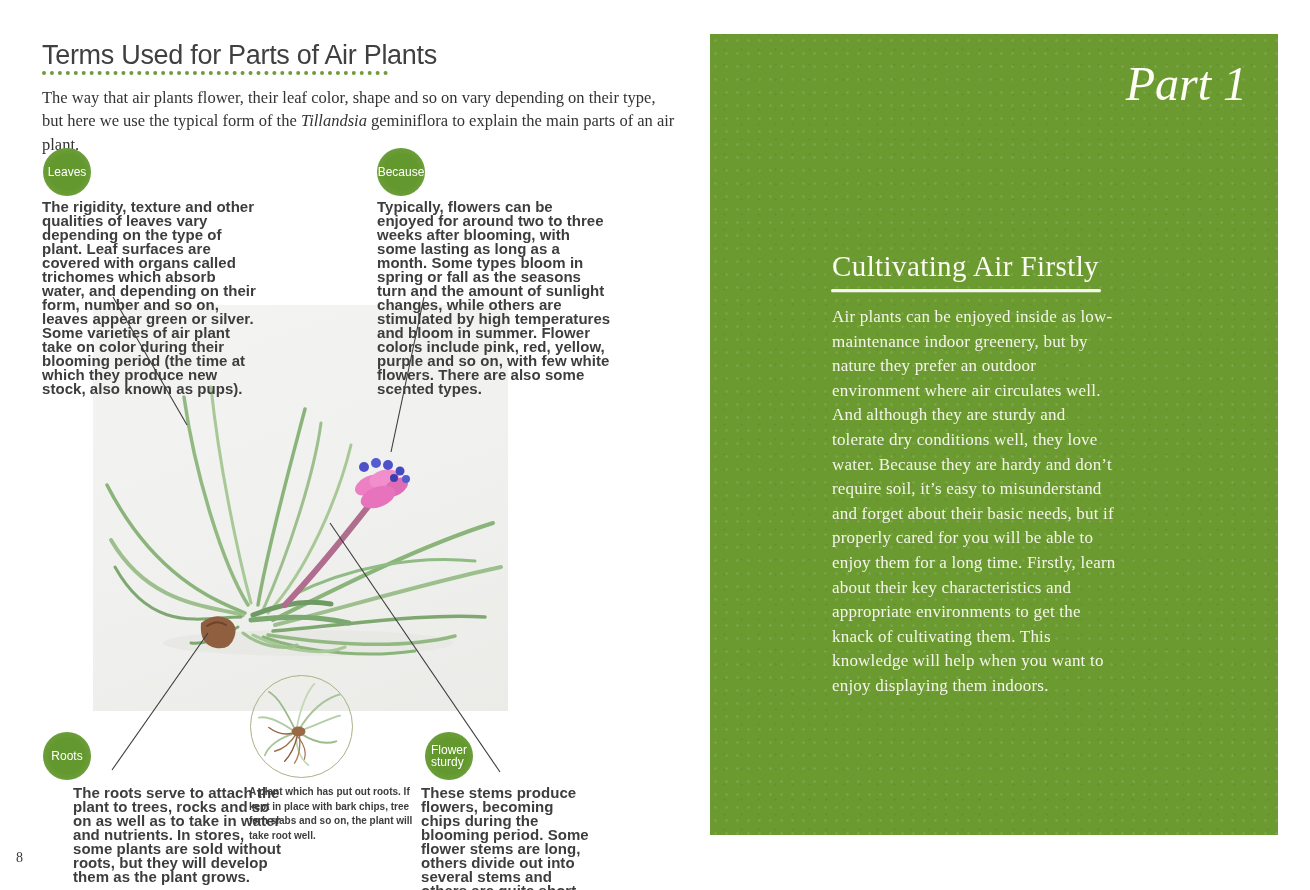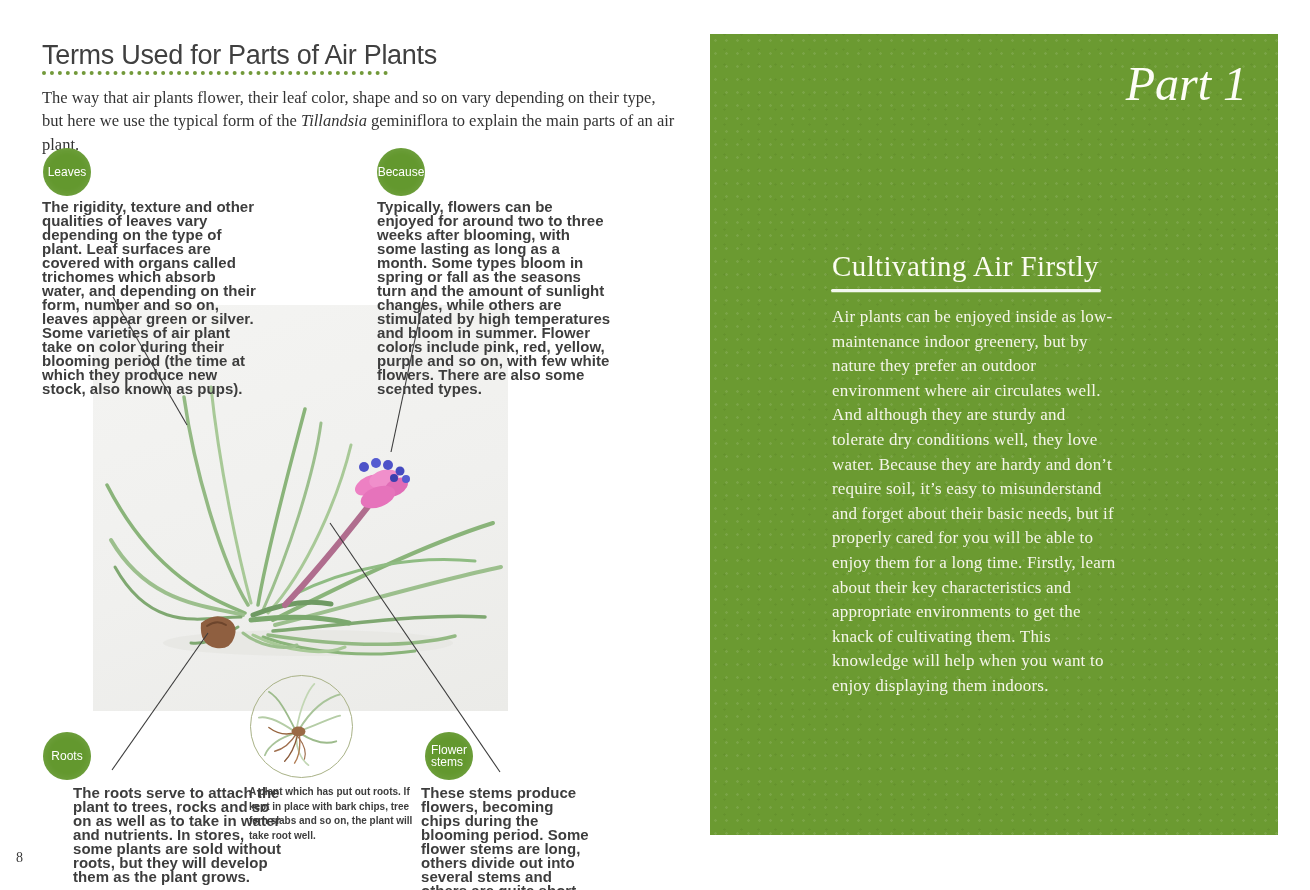--- a/index.html
+++ b/index.html
@@ -171,21 +171,21 @@
     </div>
     <div class="badge badge-flowers">
       <span>Because</span>
     </div>
     <div class="badge badge-roots">
       <span>Roots</span>
     </div>
     <div class="badge badge-stems">
       <span>
           <span style="display:block">Flower</span>
-          <span style="display:block">stems</span>
+          <span style="display:block">sturdy</span>
         </span>
     </div>
 
     <p class="sect sect-leaves">The rigidity, texture and other qualities of leaves vary depending on the type of plant. Leaf surfaces are covered with organs called trichomes which absorb water, and depending on their form, number and so on, leaves appear green or silver. Some varieties of air plant take on color during their blooming period (the time at which they produce new stock, also known as pups).</p>
     <p class="sect sect-flowers">Typically, flowers can be enjoyed for around two to three weeks after blooming, with some lasting as long as a month. Some types bloom in spring or fall as the seasons turn and the amount of sunlight changes, while others are stimulated by high temperatures and bloom in summer. Flower colors include pink, red, yellow, purple and so on, with few white flowers. There are also some scented types.</p>
     <p class="sect sect-roots">The roots serve to attach the plant to trees, rocks and so on as well as to take in water and nutrients. In stores, some plants are sold without roots, but they will develop them as the plant grows.</p>
     <p class="sect sect-stems">These stems produce flowers, becoming chips during the blooming period. Some flower stems are long, others divide out into several stems and others are quite short.</p>
     <p class="inset-caption">A plant which has put out roots. If kept in place with bark chips, tree fern slabs and so on, the plant will take root well.</p>
 
     <div class="page-num">8</div>

